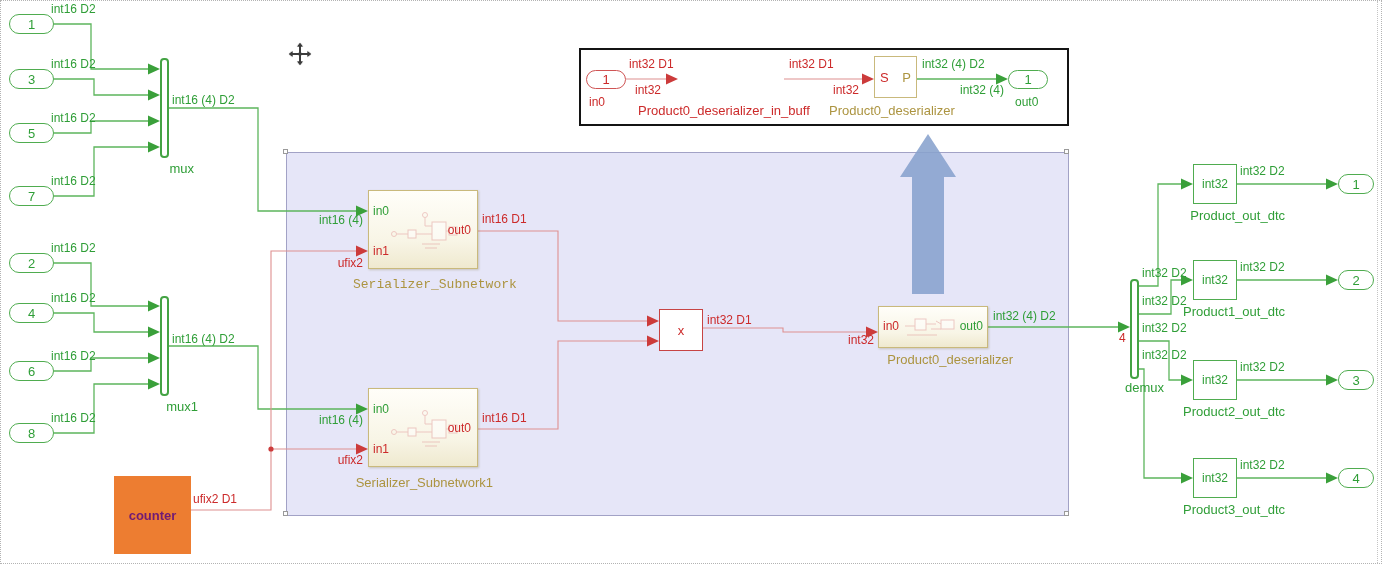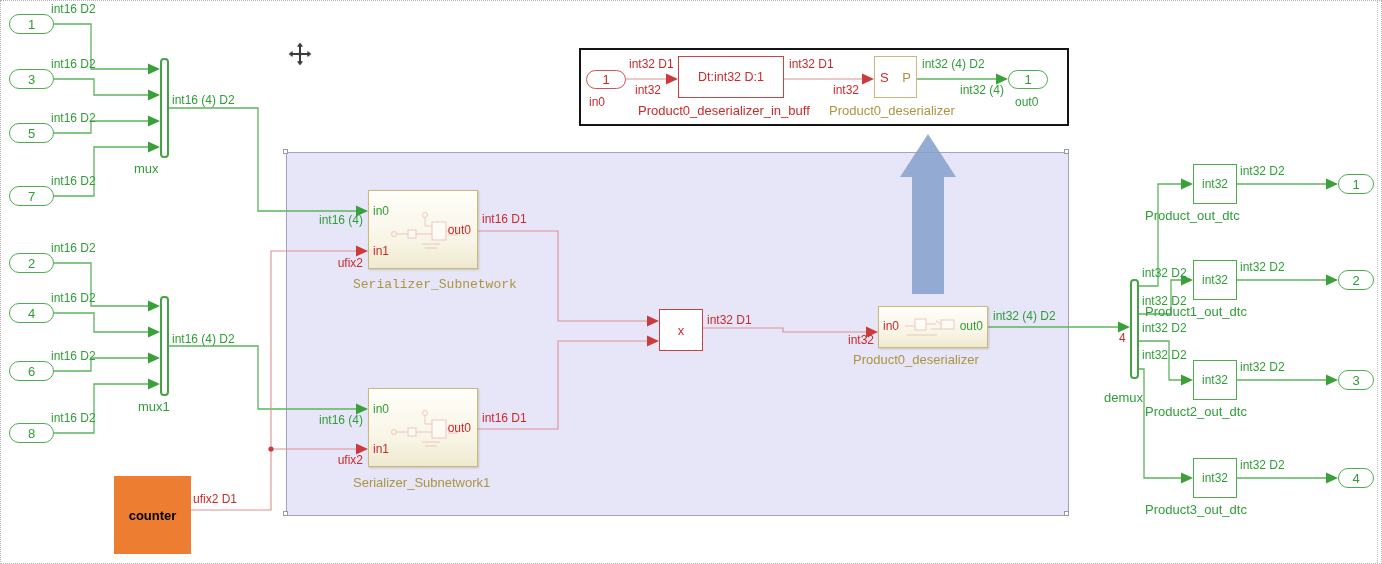--- a/index.html
+++ b/index.html
@@ -1,21 +1,21 @@
 <!DOCTYPE html>
 <html><head>
 <meta charset="utf-8">
 <style>
   html,body{margin:0;padding:0;background:#fff;}
   #canvas{position:relative;width:1382px;height:564px;box-sizing:border-box;
           border:1px dotted #b3b3b3;background:#fff;overflow:hidden;
           font-family:"Liberation Sans",sans-serif;}
   .abs{position:absolute;}
   .lbl{position:absolute;font-size:12px;line-height:13px;white-space:nowrap;}
-  .name{position:absolute;font-size:13px;line-height:14px;white-space:nowrap;text-align:left;}
+  .name{position:absolute;font-size:13px;line-height:14px;white-space:nowrap;text-align:right;}
   .g{color:#2f9e37;} .r{color:#cc2a2a;} .o{color:#ac9440;}
   .tr{text-align:right;}
   .port{position:absolute;box-sizing:border-box;width:45px;height:20px;border:1.5px solid #4fac4f;
         border-radius:11px;background:#fff;color:#2f9e37;font-size:13px;
         display:flex;align-items:center;justify-content:center;}
   .oport{width:36px;height:20px;}
   .rport{border-color:#cf5454;color:#cc2a2a;width:40px;height:19px;}
   .gport{width:40px;height:19px;}
   .muxbar{position:absolute;box-sizing:border-box;width:9px;height:100px;background:#fff;
           border:2px solid #44a344;border-radius:4px;}
@@ -25,21 +25,21 @@
        color:#2f9e37;font-size:12px;display:flex;align-items:center;justify-content:center;}
   .mult{position:absolute;box-sizing:border-box;width:44px;height:42px;border:1.5px solid #c74444;background:#fff;
         color:#cc2a2a;font-size:13px;display:flex;align-items:center;justify-content:center;}
   .region{position:absolute;left:285px;top:151px;width:781px;height:362px;
           background:#e6e6f8;border:1px solid #a2a2c6;}
   .handle{position:absolute;width:5px;height:5px;box-sizing:border-box;border:1px solid #9a9a9a;background:#fdfdfd;}
   .callout{position:absolute;left:578px;top:47px;width:490px;height:78px;box-sizing:border-box;
            border:2px solid #141414;background:#fff;}
   .cblk{position:absolute;box-sizing:border-box;background:#fff;display:flex;align-items:center;justify-content:center;}
   .counter{position:absolute;left:113px;top:475px;width:77px;height:78px;background:#ED7D31;
-           color:#000000;font-weight:bold;font-size:13px;display:flex;align-items:center;justify-content:center;}
+           color:#701a75;font-weight:bold;font-size:13px;display:flex;align-items:center;justify-content:center;}
   .edge-r{position:absolute;right:3px;top:0;height:100%;border-left:1px dotted #c4c4c4;}
   svg{display:block;}
   .wg{stroke:#5cb55c;stroke-width:1.3;fill:none;}
   .wr{stroke:#de9090;stroke-width:1.1;fill:none;}
   .ag{fill:#3aa03a;stroke:none;} .ar{fill:#cc3b3b;stroke:none;}
 </style>
 </head>
 <body>
 
 <div id="canvas">
@@ -48,21 +48,20 @@
   <div class="handle" style="left:282px;top:148px;"></div>
   <div class="handle" style="left:1063px;top:148px;"></div>
   <div class="handle" style="left:282px;top:510px;"></div>
   <div class="handle" style="left:1063px;top:510px;"></div>
 
   <div class="callout">
     <div class="port rport" style="left:5px;top:20px;">1</div>
     <div class="lbl r" style="left:8px;top:46px;">in0</div>
     <div class="lbl r" style="left:48px;top:8px;">int32 D1</div>
     <div class="lbl r tr" style="left:20px;top:34px;width:60px;">int32</div>
-    <div class="cblk" style="left:97px;top:6px;width:106px;height:42px;border:1.5px solid #c74444;color:#cc2a2a;font-size:12.5px;">Dt:int32 D:1</div>
     <div class="lbl r" style="left:57px;top:54px;font-size:13px;">Product0_deserializer_in_buff</div>
     <div class="lbl r" style="left:208px;top:8px;">int32 D1</div>
     <div class="lbl r tr" style="left:218px;top:34px;width:60px;">int32</div>
     <div class="cblk" style="left:293px;top:6px;width:43px;height:42px;border:1.5px solid #c9b97c;font-size:13px;">
       <span class="r" style="position:absolute;left:5px;top:13px;">S</span>
       <span class="o" style="position:absolute;right:5px;top:13px;">P</span>
     </div>
     <div class="lbl o" style="left:248px;top:54px;font-size:13px;">Product0_deserializer</div>
     <div class="lbl g" style="left:341px;top:8px;">int32 (4) D2</div>
     <div class="lbl g tr" style="left:363px;top:34px;width:60px;">int32 (4)</div>
@@ -271,21 +270,21 @@
         <path d="M4,22 h30"></path>
     </g>
   </svg>
   <div class="lbl r" style="left:882px;top:319px;">in0</div>
   <div class="lbl g tr" style="left:926px;top:319px;width:56px;">out0</div>
   <div class="lbl g" style="left:992px;top:309px;">int32 (4) D2</div>
   <div class="name o" style="left:852px;top:352px;width:160px;">Product0_deserializer</div>
 
   <div class="muxbar" style="left:1129px;top:278px;"></div>
   <div class="lbl r" style="left:1118px;top:331px;">4</div>
-  <div class="name g" style="left:1103px;top:390px;width:60px;">demux</div>
+  <div class="name g" style="left:1103px;top:380px;width:60px;">demux</div>
   <div class="lbl g" style="left:1141px;top:266px;">int32 D2</div>
   <div class="lbl g" style="left:1141px;top:294px;">int32 D2</div>
   <div class="lbl g" style="left:1141px;top:321px;">int32 D2</div>
   <div class="lbl g" style="left:1141px;top:348px;">int32 D2</div>
 
   <div class="dtc" style="left:1192px;top:163px;">int32</div>
   <div class="name g" style="left:1144px;top:208px;width:140px;">Product_out_dtc</div>
   <div class="lbl g" style="left:1239px;top:164px;">int32 D2</div>
   <div class="port oport" style="left:1337px;top:173px;">1</div>
 

